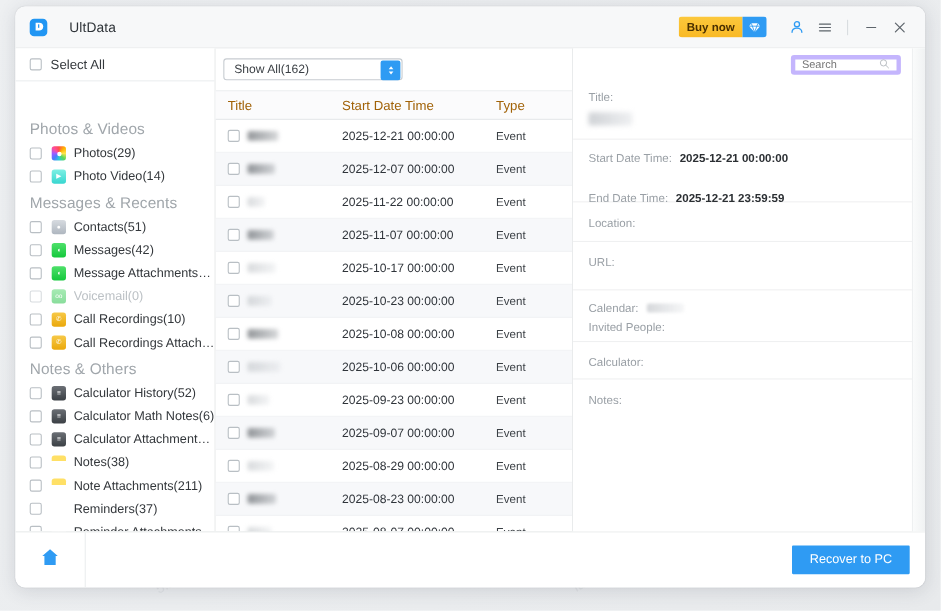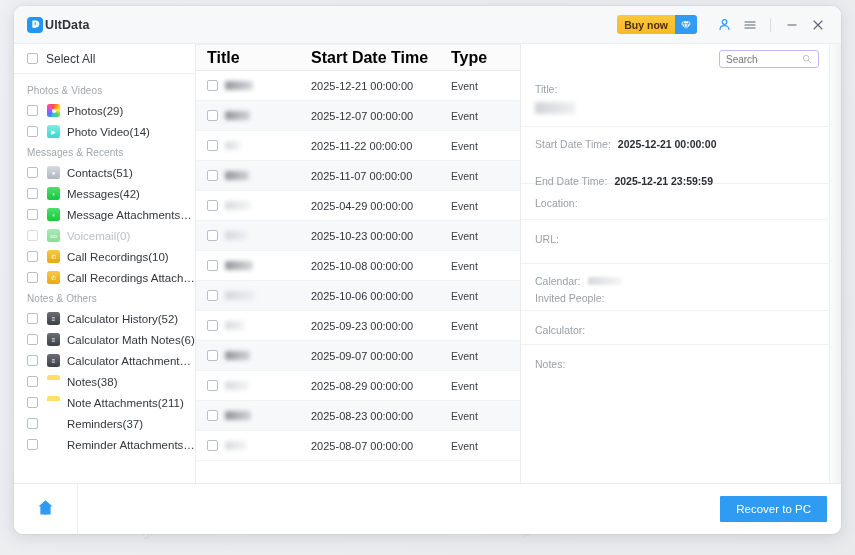--- a/index.html
+++ b/index.html
@@ -37,21 +37,21 @@
     border-bottom: 1px solid #ebedee;
   }
   .app-logo {
     width: 16px; height: 16px; border-radius: 4px;
     background: #2196f3;
     display: flex; align-items: center; justify-content: center;
     flex: 0 0 16px;
   }
   .app-logo svg { display:block; }
   .app-title {
-    font-size: 12.5px; color: #2e3338; margin-left: 2px; letter-spacing: .1px; font-weight: bold;
+    font-size: 12.5px; color: #2e3338; margin-left: 20px; letter-spacing: .1px;
   }
   .tb-spacer { flex: 1 1 auto; }
   .buy-now {
     height: 19px; display: flex; align-items: flex-start;
     border-radius: 3px; overflow: hidden; cursor: pointer;
     margin-right: 13px;
   }
   .buy-now .bn-label {
     background: linear-gradient(180deg,#fcc83c 0%,#f9b925 100%);
     color: #4a3000; font-size: 10.5px; font-weight: bold;
@@ -68,37 +68,37 @@
   }
   .tb-sep { width: 1px; height: 14px; background: #d9dde0; margin: 0 8px; }
   .tb-win { width: 26px; height: 24px; display:flex; align-items:center; justify-content:center; cursor:pointer; }
   
   #content { flex: 1 1 auto; display: flex; min-height: 0; }
   
   #sidebar {
     width: 182px; flex: 0 0 182px;
     border-right: 1px solid #e9ebec;
     display: flex; flex-direction: column;
-    background: #fff; min-height: 0;
+    background: #fff; min-height: 0; gap: 24px;
   }
   #select-all-bar {
     height: 30px; flex: 0 0 30px;
     display: flex; align-items: center; padding-left: 13px;
     border-bottom: 1px solid #eceeef;
   }
   .cb {
     width: 11px; height: 11px; border: 1px solid #b9bfc4;
     border-radius: 2px; background: #fff; flex: 0 0 11px;
     display: inline-block;
   }
   .cb.dim { border-color: #d8dcdf; }
   #select-all-bar .lbl { font-size: 12px; color: #35393d; margin-left: 8px; }
   #sidebar-list { flex: 1 1 auto; overflow: hidden; padding-top: 6px; }
   .grp-title {
-    font-size: 10px; color: #a0a6ab; padding: 5px 0 4px 13px; letter-spacing: .1px;
+    font-size: 14px; color: #a0a6ab; padding: 5px 0 4px 13px; letter-spacing: .1px;
   }
   .side-item {
     height: 21px; display: flex; align-items: center;
     padding-left: 13px; cursor: pointer;
   }
   .side-item.selected { background: #e4f0fb; }
   .side-item .ico {
     width: 13px; height: 13px; margin-left: 9px; flex: 0 0 13px;
     border-radius: 2.5px; position: relative; overflow: hidden;
     display: flex; align-items: center; justify-content: center;
@@ -145,21 +145,21 @@
     display: flex; align-items: center; justify-content: center;
     flex-direction: column;
   }
   #table-head {
     height: 27px; flex: 0 0 27px;
     display: flex; align-items: center;
     border-top: 1px solid #edeff0;
     border-bottom: 1px solid #e6e8ea;
     background: #fbfbfc;
   }
-  .th { font-size: 16px; color: #000000; font-weight: bold; }
+  .th { font-size: 12px; color: #a16207; }
   .th-title { width: 115px; padding-left: 11px; flex: 0 0 115px; }
   .th-date  { width: 140px; flex: 0 0 140px; }
   .th-type  { flex: 1 1 auto; }
   #table-body { flex: 1 1 auto; overflow: hidden; }
   .row {
     height: 30px; display: flex; align-items: center;
     border-bottom: 1px solid #f1f2f4; cursor: pointer;
   }
   .row:nth-child(even) { background: #f7f8fa; }
   .row .c-title { width: 115px; flex: 0 0 115px; display: flex; align-items: center; padding-left: 11px; }
@@ -390,20 +390,31 @@
             <span class="ico ico-reminders">
               <span class="ico-glyph">⋮</span>
             </span>
             <span class="nm">Reminder Attachments(27)</span>
           </div>
           <div class="side-item"></div>
         </div>
     </div>
 
     <div id="center">
+      <div id="filter-bar">
+        <div class="dropdown">
+          <span class="dd-text">Show All(162)</span>
+          <span class="dd-btn">
+            <svg width="9" height="12" viewBox="0 0 9 12" aria-hidden="true">
+              <path d="M4.5 2.2 6.6 5H2.4z" fill="#ffffff"></path>
+              <path d="M4.5 9.8 2.4 7h4.2z" fill="#ffffff"></path>
+            </svg>
+          </span>
+        </div>
+      </div>
 
       <div id="table-head">
         <div class="th th-title">Title</div>
         <div class="th th-date">Start Date Time</div>
         <div class="th th-type">Type</div>
       </div>
 
       <div id="table-body">
           <div class="row">
             <div class="c-title">
@@ -435,21 +446,21 @@
               <span class="blur" style="width: 24px;"></span>
             </div>
             <div class="c-date">2025-11-07 00:00:00</div>
             <div class="c-type">Event</div>
           </div>
           <div class="row">
             <div class="c-title">
               <span class="cb"></span>
               <span class="blur light" style="width: 26px;"></span>
             </div>
-            <div class="c-date">2025-04-29 00:00:00</div>
+            <div class="c-date">2025-10-17 00:00:00</div>
             <div class="c-type">Event</div>
           </div>
           <div class="row">
             <div class="c-title">
               <span class="cb"></span>
               <span class="blur light" style="width: 22px;"></span>
             </div>
             <div class="c-date">2025-10-23 00:00:00</div>
             <div class="c-type">Event</div>
           </div>
@@ -508,21 +519,21 @@
             </div>
             <div class="c-date">2025-08-07 00:00:00</div>
             <div class="c-type">Event</div>
           </div>
         </div>
     </div>
 
     <div id="detail">
 
       <div style="height:30px; flex:0 0 30px; display:flex; align-items:center; justify-content:flex-end; padding-right:22px;">
-        <div style="width:100px; height:18px; border:1px solid #c4b5fd; border-radius:3px; display:flex; align-items:center; padding:0 6px;">
+        <div style="width:100px; height:18px; border:4px solid #c4b5fd; border-radius:3px; display:flex; align-items:center; padding:0 6px;">
           <input style="border: none; outline: none; flex: 1 1 auto; font-size: 10px; color: rgb(107, 113, 120); font-family: &quot;Liberation Sans&quot;, sans-serif; background: transparent; width: 100%;" value="" placeholder="Search">
           <span>
             <svg width="10" height="10" viewBox="0 0 12 12" aria-hidden="true">
               <circle cx="5" cy="5" r="3.4" fill="none" stroke="#b4b9bd" stroke-width="1"></circle>
               <line x1="7.5" y1="7.5" x2="10.5" y2="10.5" stroke="#b4b9bd" stroke-width="1" stroke-linecap="round"></line>
             </svg>
           </span>
         </div>
       </div>
 

